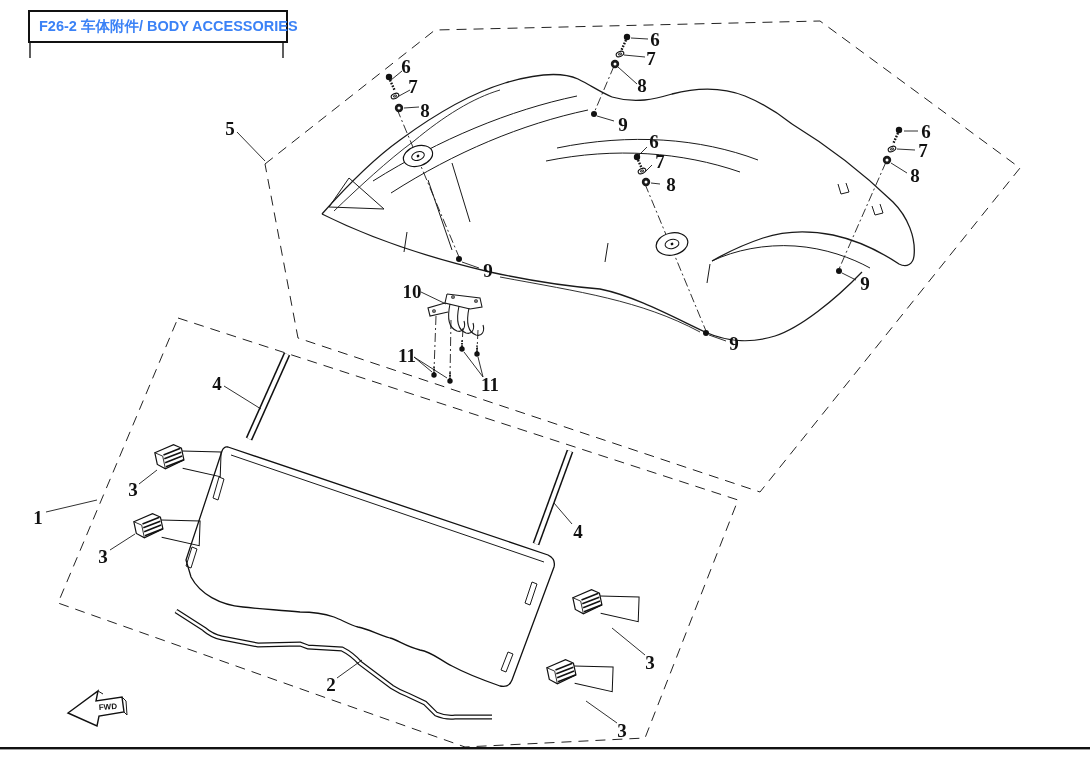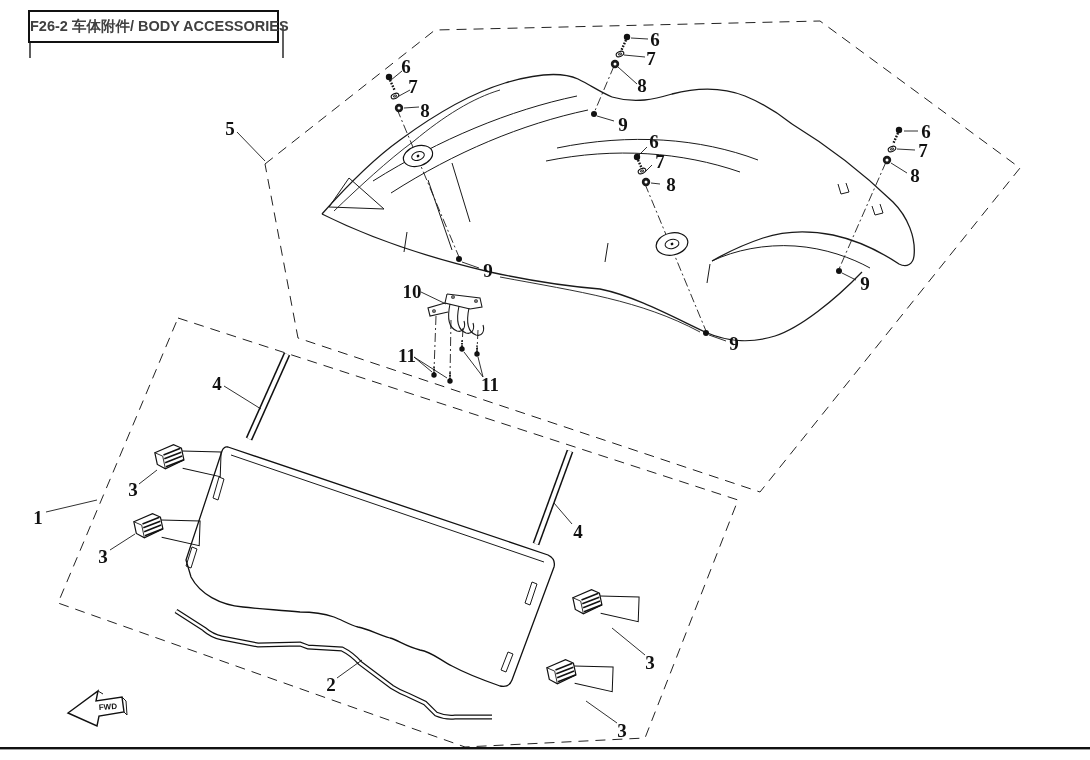--- a/index.html
+++ b/index.html
@@ -1,21 +1,21 @@
 <!DOCTYPE html>
 <html><head>
 <meta charset="utf-8">
 <style>
   html,body{margin:0;padding:0;background:#fff;}
   .page{position:relative;width:1090px;height:760px;background:#ffffff;overflow:hidden;
         font-family:"Liberation Sans",sans-serif;}
   .diagram-svg{position:absolute;left:0;top:0;}
   .title-box{position:absolute;left:28px;top:10px;width:247px;height:29px;border:2px solid #111;
-             display:flex;align-items:center;box-sizing:content-box;
-             font-weight:bold;font-size:14.5px;color:#404040;background:#fff;white-space:nowrap;}
+             display:flex;align-items:center;padding-left:9px;box-sizing:content-box;
+             font-weight:bold;font-size:14.5px;color:#3b82f6;background:#fff;white-space:nowrap;}
   .callout{font:700 19px "Liberation Serif",serif;fill:#111;text-anchor:middle;}
   .fwdtext{font:700 8px "Liberation Sans",sans-serif;fill:#111;}
   .ln{stroke:#1a1a1a;fill:none;}
 </style>
 </head>
 <body>
 
 <div class="page">
 
 <svg class="diagram-svg" width="1090" height="760" viewBox="0 0 1090 760">

